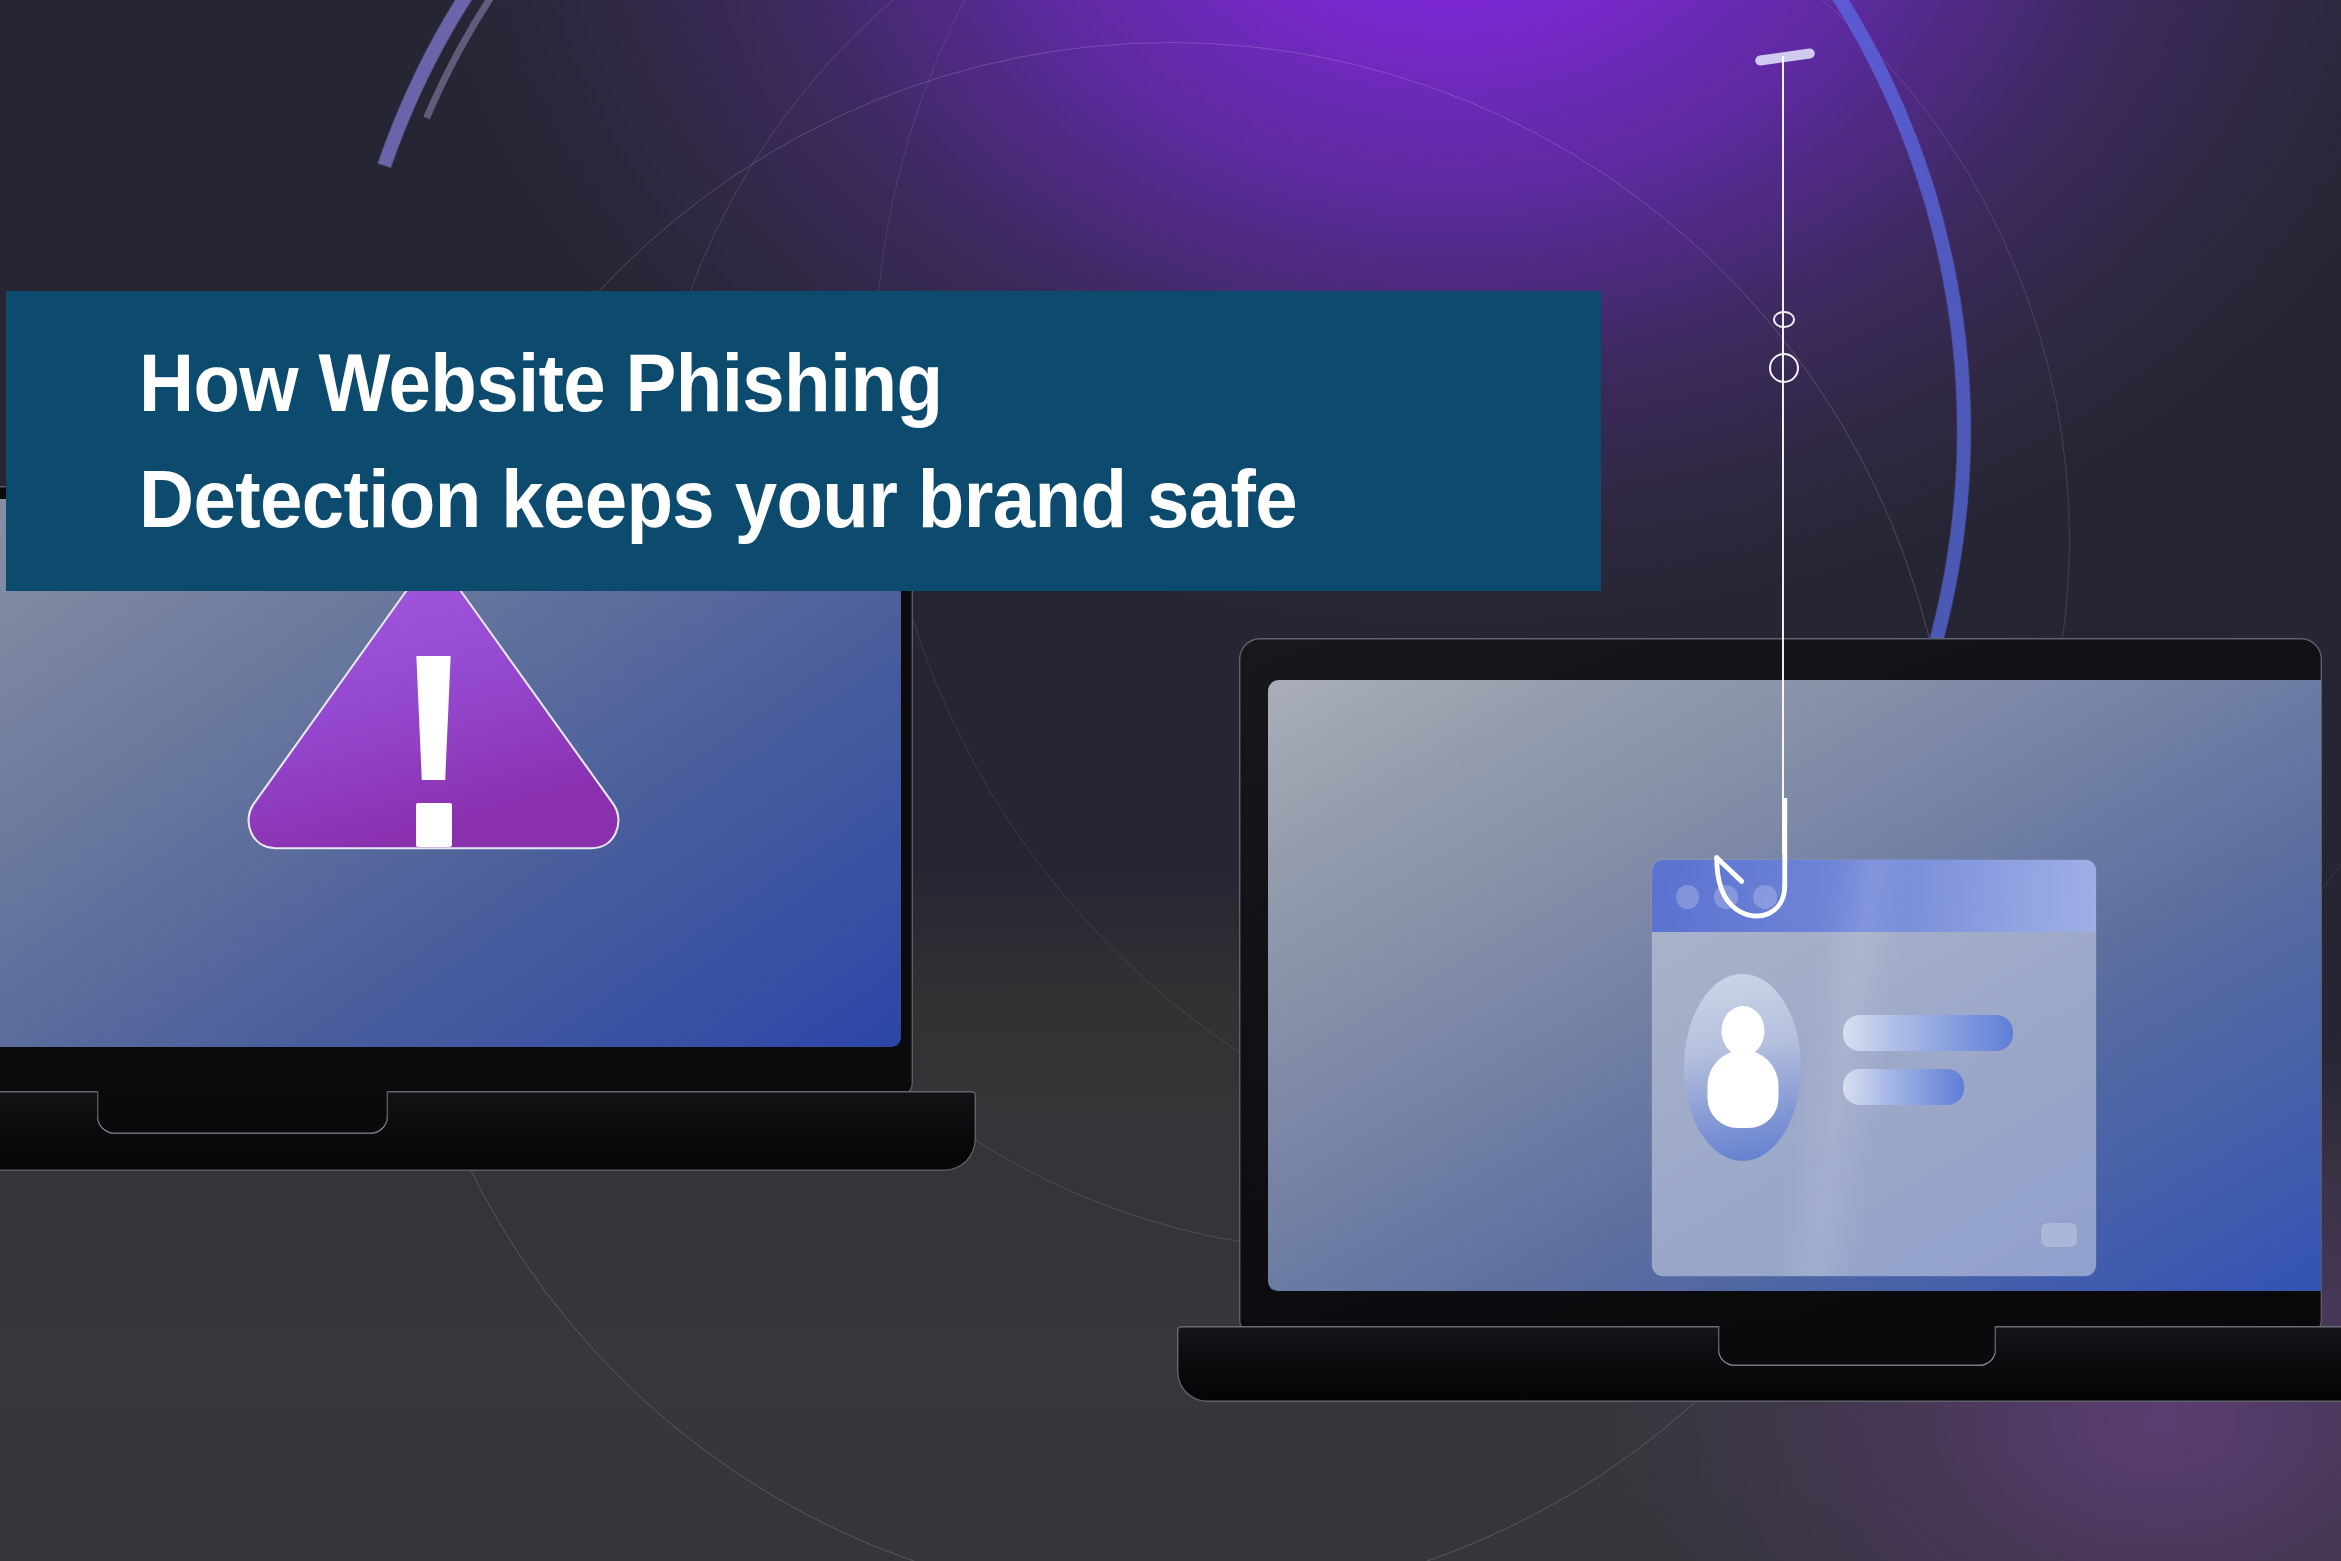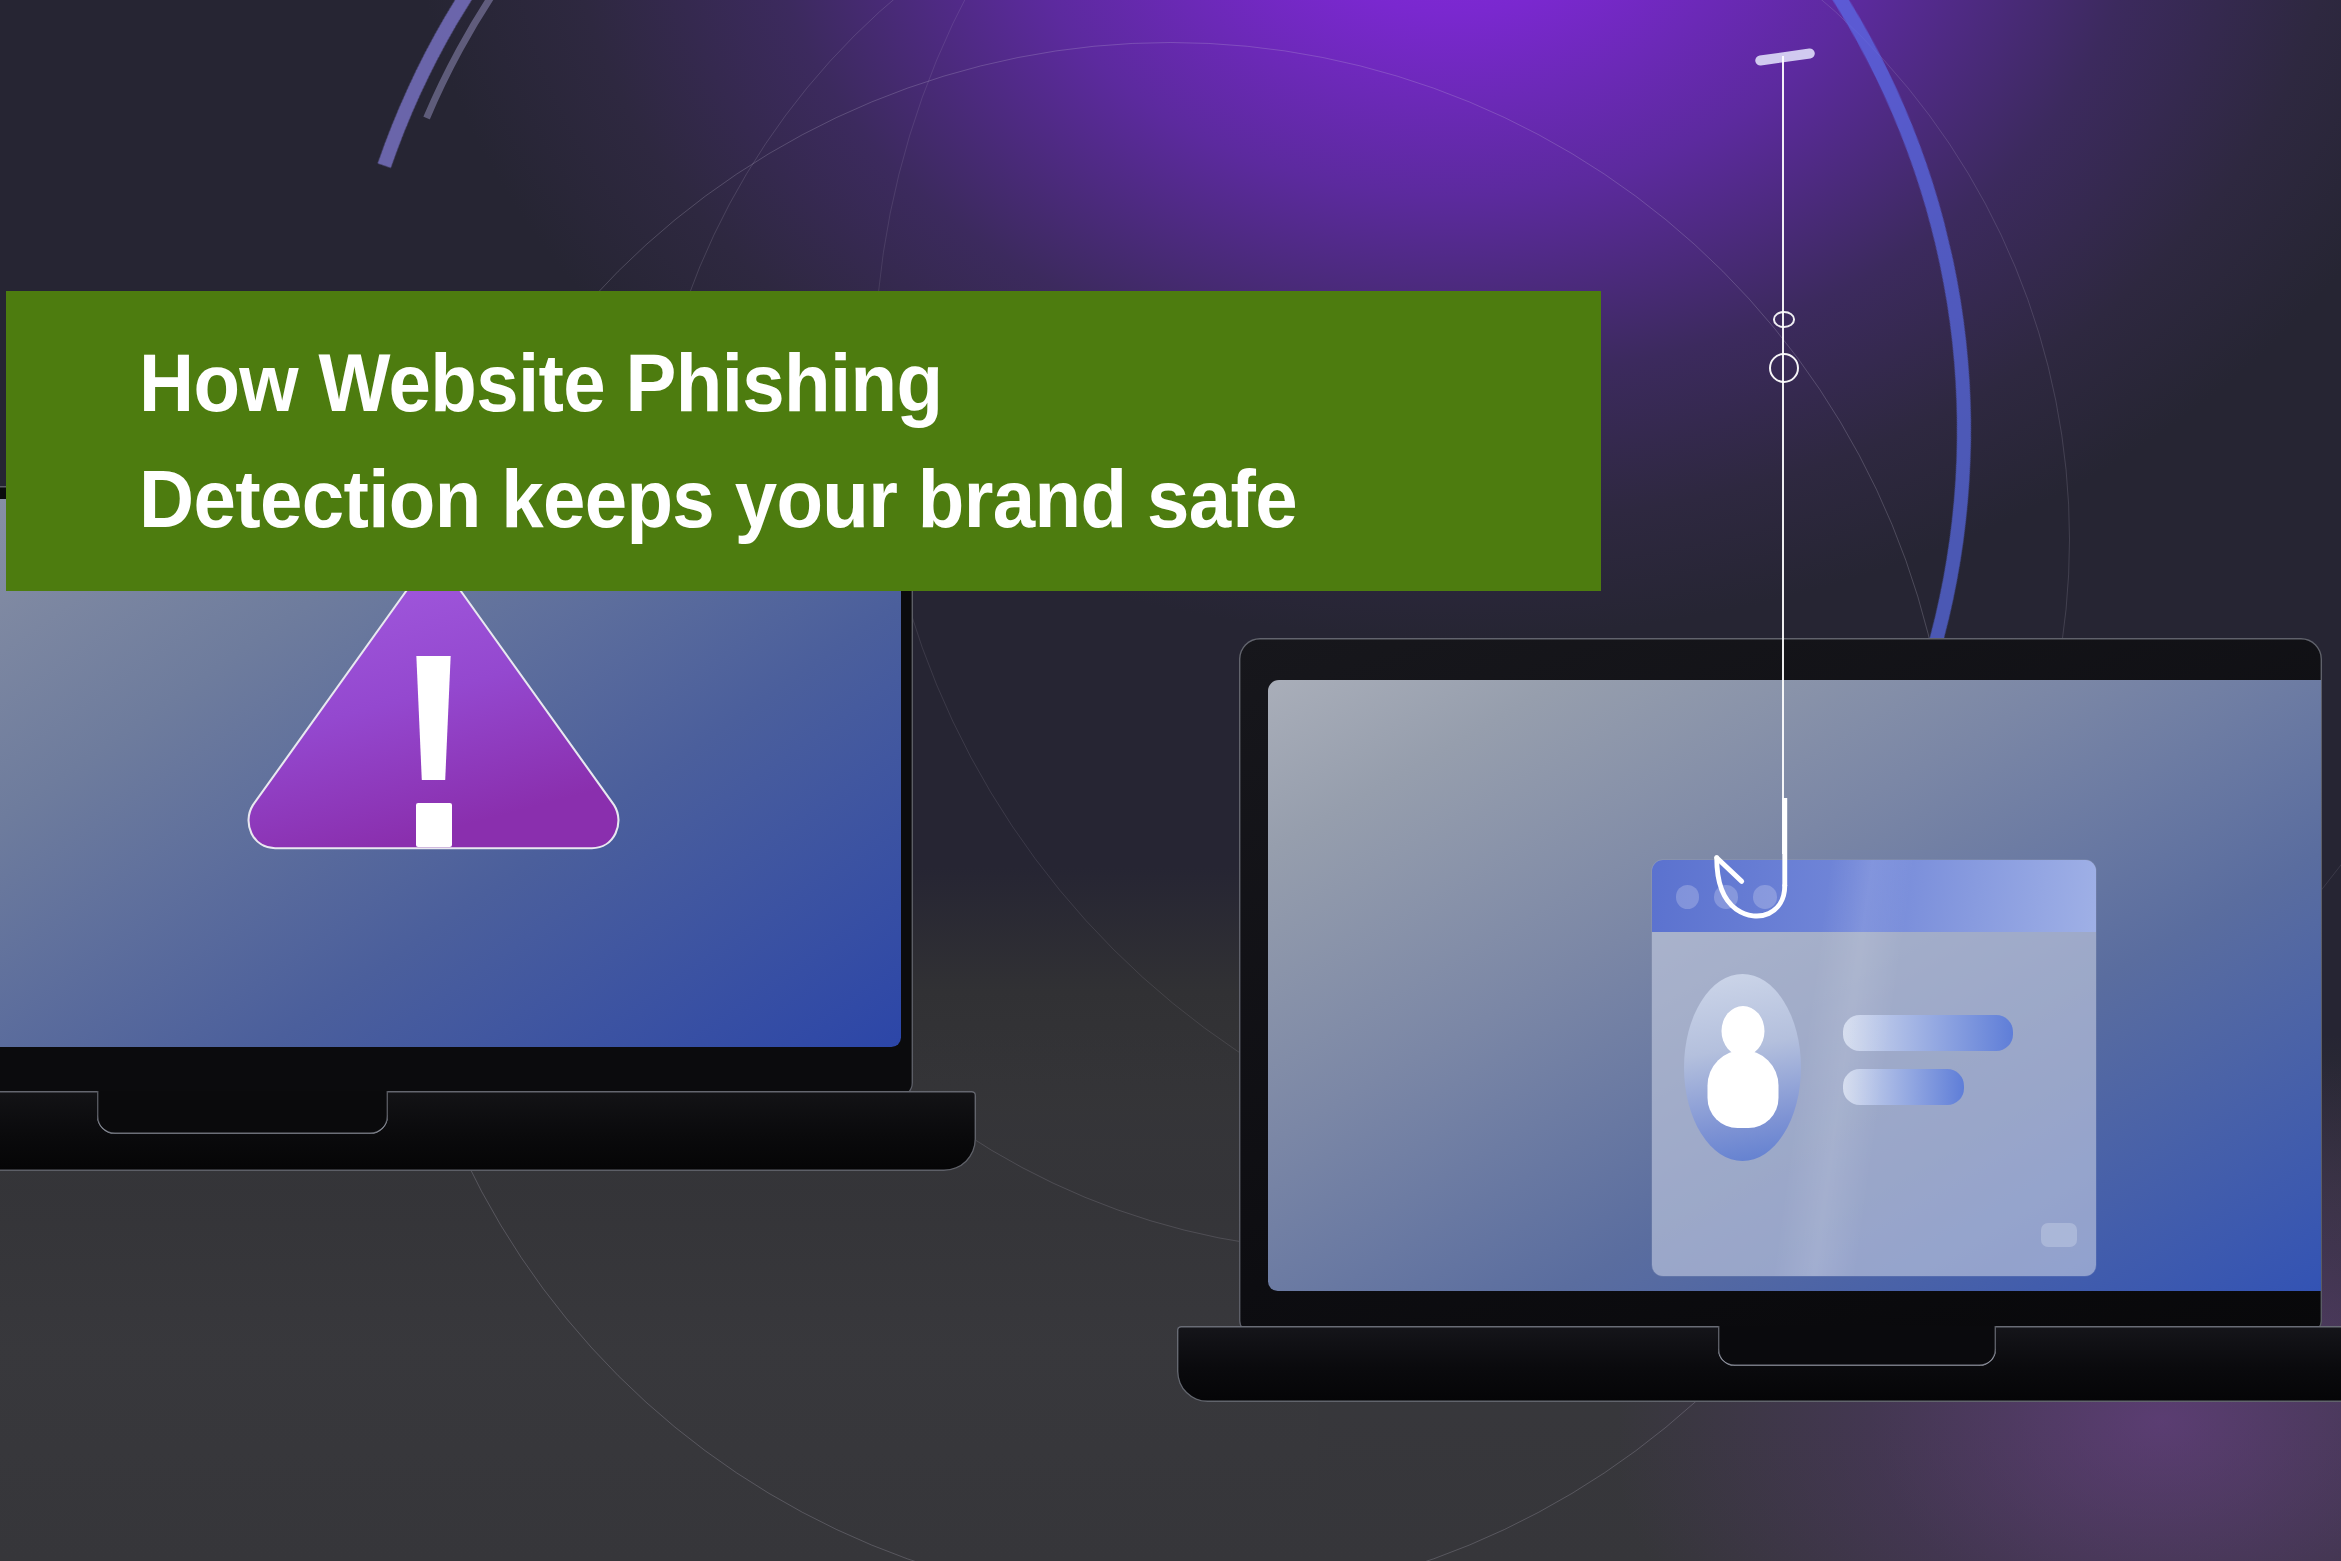--- a/index.html
+++ b/index.html
@@ -101,21 +101,21 @@
   #fishing-rig{position:absolute;left:1679px;top:42px;width:278px;height:916px;}
   .fr-line{position:absolute;left:103px;top:14px;width:2.1px;height:798px;background:rgba(255,255,255,.92);}
   .fr-tip{position:absolute;left:76px;top:9.7px;width:60px;height:9.7px;border-radius:5.6px;
     background:rgba(222,220,248,.9);transform:rotate(-8deg);}
   .fr-bead{position:absolute;left:94px;border:2.1px solid rgba(255,255,255,.92);border-radius:50%;background:transparent;}
   .fr-bead.b1{top:269px;width:18px;height:12.5px;}
   .fr-ring{position:absolute;left:90px;top:311px;width:26px;height:26px;border:2.8px solid rgba(255,255,255,.95);border-radius:50%;}
   .fr-hook{position:absolute;left:28px;top:756px;width:125px;height:132px;}
   
   #title-banner{position:absolute;left:5.6px;top:291px;width:1595px;height:300px;
-    background:#4d7c0f;display:flex;flex-direction:column;justify-content:center;
+    background:#0c4a6e;display:flex;flex-direction:column;justify-content:center;
     padding-left:133px;box-sizing:border-box;}
   .tb-line{color:#ffffff;font-weight:bold;font-size:82px;line-height:1.42;
     letter-spacing:-0.7px;white-space:nowrap;
     font-family:"Liberation Sans","DejaVu Sans",sans-serif;
     transform:scaleX(.93);transform-origin:left center;}
 </style>
 </head>
 <body>
 
 <div id="stage">

